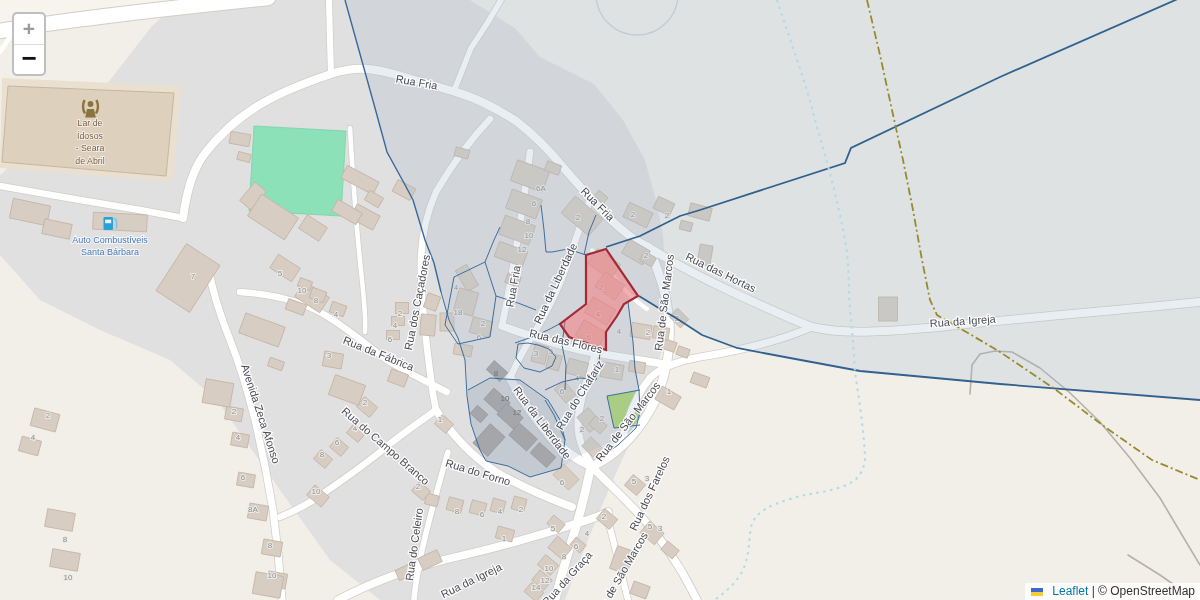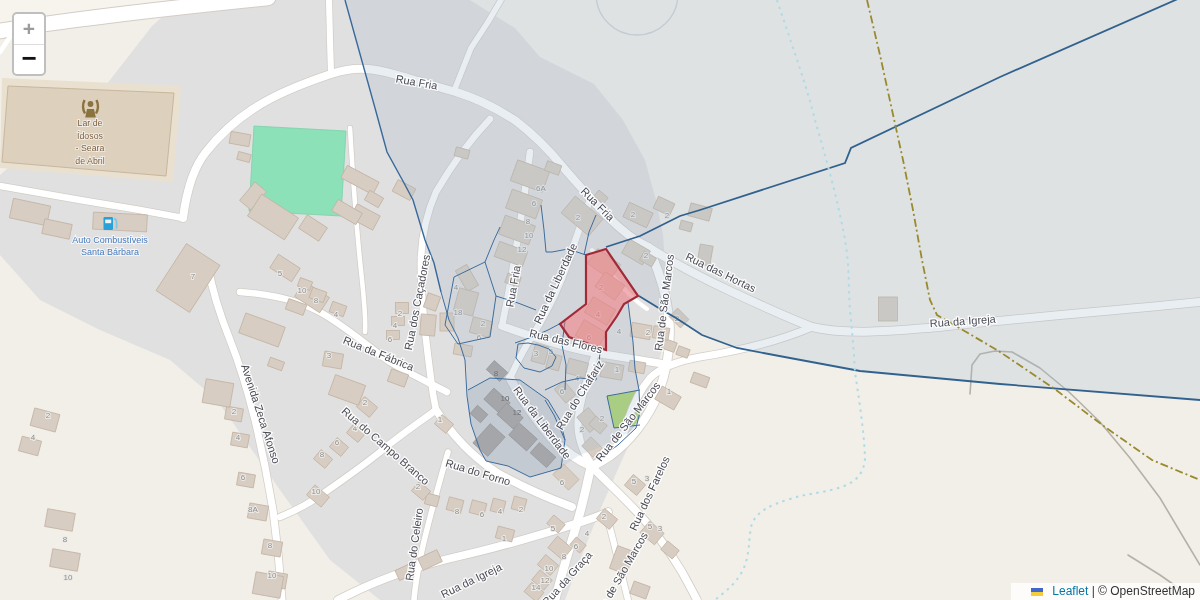--- a/index.html
+++ b/index.html
@@ -1,21 +1,21 @@
 <!DOCTYPE html>
 <html><head>
 <meta charset="utf-8">
 <style>
   html,body{margin:0;padding:0;}
   #map{position:relative;width:1200px;height:600px;overflow:hidden;background:#f2efe9;font-family:"Liberation Sans", sans-serif;}
   #map > svg{position:absolute;top:0;left:0;}
   .zoomctl{position:absolute;top:12px;left:12px;width:30px;height:60px;background:#fff;border:2px solid rgba(0,0,0,0.25);border-radius:5px;box-sizing:content-box;z-index:10;}
   .zoomctl .zin{height:30px;line-height:30px;text-align:center;font-size:21px;color:#9c9c9c;border-bottom:1px solid #ddd;font-weight:bold;}
   .zoomctl .zout{height:29px;line-height:26px;text-align:center;font-size:26px;color:#111;font-weight:bold;}
-  .attrib{position:absolute;right:0;bottom:0;height:17px;background:rgba(255,255,255,0.82);font-size:12px;line-height:16px;padding:0 5px 0 20px;color:#333;z-index:10;}
+  .attrib{position:absolute;right:0;bottom:0;height:17px;background:rgba(255,255,255,0.82);font-size:12px;line-height:16px;padding:0 5px 0 6px;color:#333;z-index:10;}
   .attrib a{color:#0078A8;text-decoration:none;}
   .flag{display:inline-block;width:12px;height:8px;vertical-align:-0.5px;margin-right:6px;}
 </style>
 </head>
 <body>
 <div id="map">
 <svg width="1200" height="600" viewBox="0 0 1200 600">
 
   <rect x="0" y="0" width="1200" height="600" fill="#f2efe9"></rect>
 

